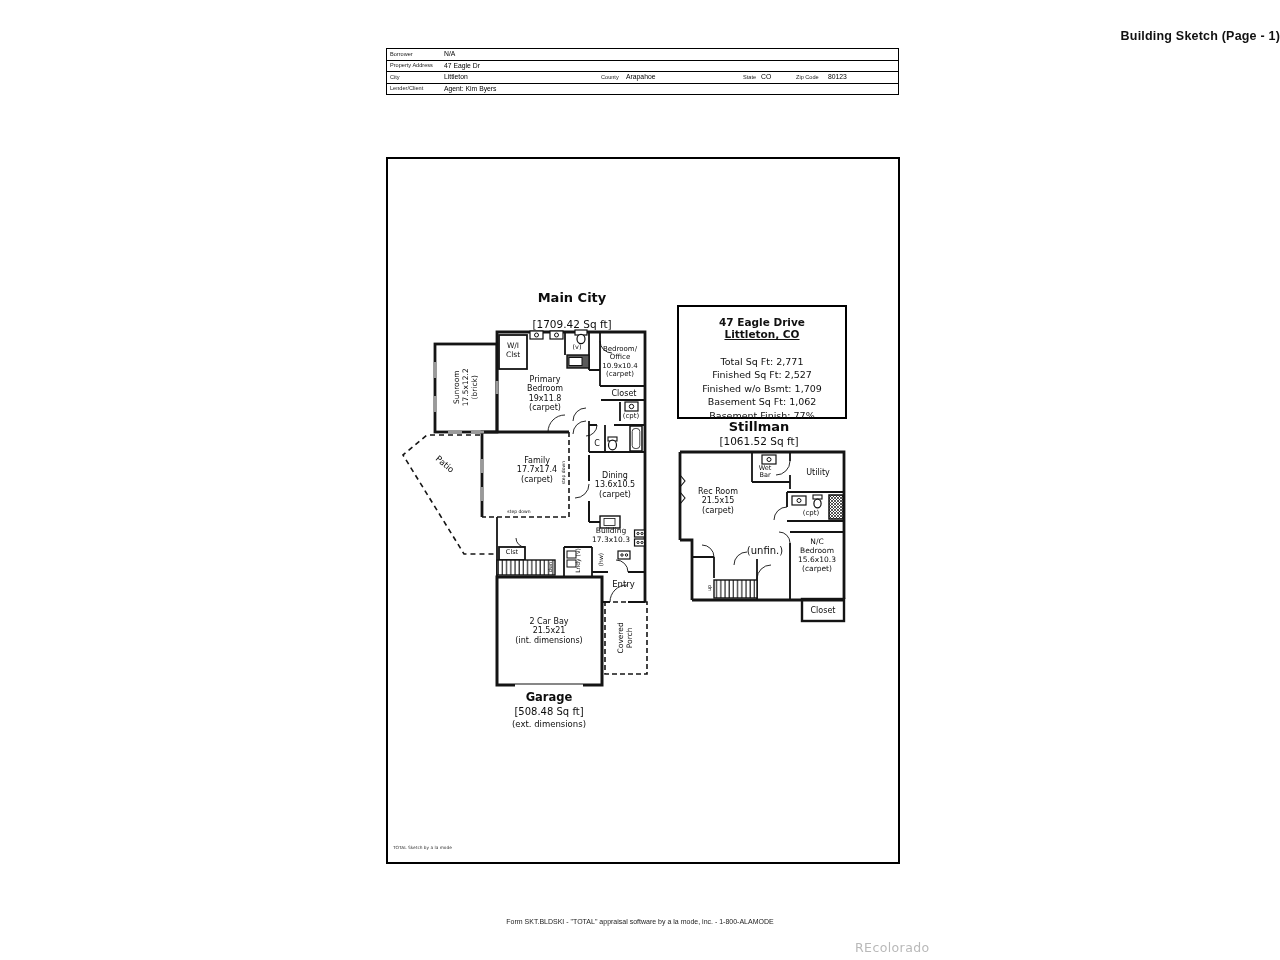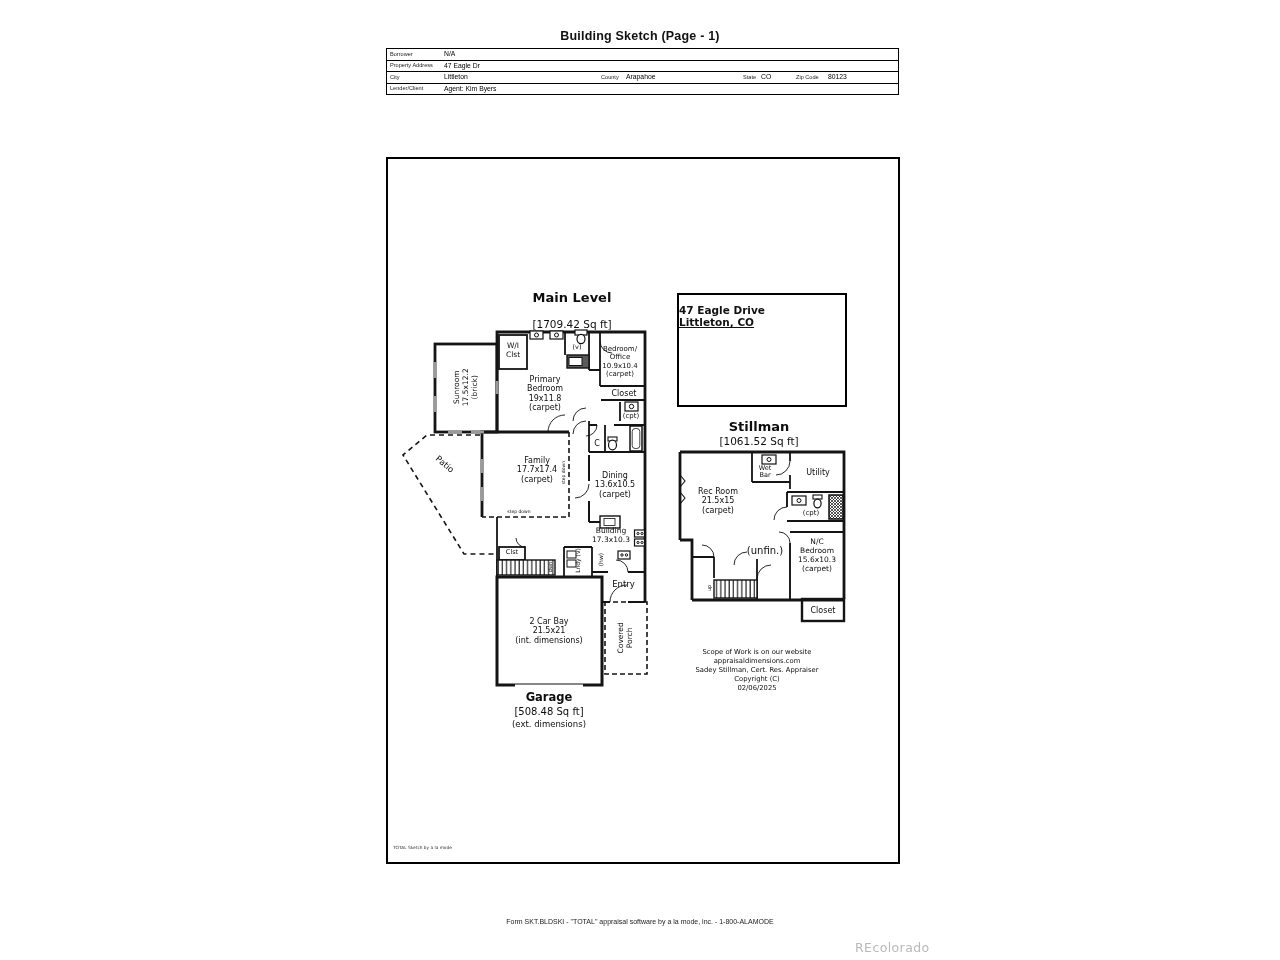--- a/index.html
+++ b/index.html
@@ -1,34 +1,34 @@
 <!DOCTYPE html>
 <html><head>
 <meta charset="utf-8">
 <style>
   html,body{margin:0;padding:0;background:#fff;}
   .page{position:relative;width:1280px;height:960px;background:#fff;overflow:hidden;
         font-family:"Liberation Sans",sans-serif;color:#111;}
-  .doc-title{position:absolute;left:0;top:29px;width:1280px;text-align:center;
+  .doc-title{position:absolute;left:0;top:29px;width:1280px;text-align:right;
         font-weight:bold;font-size:12.5px;letter-spacing:.2px;}
   
   .form-table{position:absolute;left:386px;top:48px;width:511px;border:1px solid #000;background:#fff;}
   .frow{position:relative;height:10.5px;border-bottom:1px solid #000;font-size:6px;}
   .frow:last-child{border-bottom:none;}
   .flabel{position:absolute;top:1.5px;color:#222;font-size:5.6px;}
   .fval{position:absolute;top:1px;font-size:6.8px;color:#000;}
   
   .sketch{position:absolute;left:386px;top:157px;width:510px;height:703px;border:2px solid #000;background:#fff;}
   .sketch svg{position:absolute;left:0;top:0;}
   .lb{position:absolute;text-align:center;white-space:pre-line;color:#0d0d0d;
       font-family:"DejaVu Sans",sans-serif;line-height:1.18;}
   .rot{transform:rotate(-90deg);}
   .bold{font-weight:bold;}
-  .summary{position:absolute;left:289px;top:134px;width:166px;height:110px;border:2px solid #000;
-      text-align:left;font-family:"DejaVu Sans",sans-serif;}
+  .summary{position:absolute;left:289px;top:146px;width:166px;height:110px;border:2px solid #000;
+      text-align:center;font-family:"DejaVu Sans",sans-serif;}
   .summary .s-title{font-weight:bold;font-size:10.5px;margin-top:9px;}
   .summary .s-addr{font-weight:bold;font-size:10.5px;text-decoration:underline;margin-bottom:15px;}
   .summary .s-stats{font-size:9.5px;line-height:1.42;white-space:pre-line;}
   .footer{position:absolute;left:0;top:918px;width:1280px;text-align:center;font-size:7px;color:#222;}
   .watermark{position:absolute;left:855px;top:940px;font-size:12.5px;color:#b9b9b9;
       font-family:"DejaVu Sans",sans-serif;letter-spacing:.4px;}
   .credit{position:absolute;left:5px;top:686px;font-size:4.3px;color:#333;font-family:"DejaVu Sans",sans-serif;}
 </style>
 </head>
 <body>
@@ -214,21 +214,21 @@
       <g stroke="#111" stroke-width="0.9" fill="none">
         <path d="M402,302 A14,14 0 0 1 388,316"></path>
         <path d="M399,348 A13,13 0 0 0 386,361"></path>
         <path d="M402,384 A11,11 0 0 0 391,373"></path>
         <path d="M326,398 A12,12 0 0 0 314,386"></path>
         <path d="M346,406 A13,13 0 0 1 359,393"></path>
         <path d="M369,420 A14,14 0 0 1 383,406"></path>
       </g>
     </svg>
 
-    <div class="lb bold" style="left:104px;top:131px;width:160px;font-size:13px">Main Level</div>
+    <div class="lb bold" style="left:104px;top:131px;width:160px;font-size:13px">Main City</div>
     <div class="lb" style="left:104px;top:159px;width:160px;font-size:10.5px">[1709.42 Sq ft]</div>
 
     <div class="lb rot" style="left:33px;top:215px;width:90px;font-size:7.5px">Sunroom
 17.5x12.2
 (brick)</div>
     <div class="lb" style="left:111px;top:183px;width:28px;font-size:7.5px">W/I
 Clst</div>
     <div class="lb" style="left:179px;top:185px;width:20px;font-size:6.5px">(v)</div>
     <div class="lb" style="left:205px;top:186px;width:54px;font-size:7px">Bedroom/
 Office
@@ -263,44 +263,44 @@
     <div class="lb rot" style="left:203px;top:470px;width:70px;font-size:7.5px">Covered
 Porch</div>
 
     <div class="lb bold" style="left:111px;top:532px;width:100px;font-size:11.5px">Garage</div>
     <div class="lb" style="left:111px;top:547px;width:100px;font-size:10px">[508.48 Sq ft]</div>
     <div class="lb" style="left:111px;top:560px;width:100px;font-size:8.5px">(ext. dimensions)</div>
 
     <div class="summary">
       <div class="s-title">47 Eagle Drive</div>
       <div class="s-addr">Littleton, CO</div>
+      <div class="s-stats">Total Sq Ft: 2,771
+Finished Sq Ft: 2,527
+Finished w/o Bsmt: 1,709
+Basement Sq Ft: 1,062
+Basement Finish: 77%</div>
     </div>
 
     <div class="lb bold" style="left:291px;top:260px;width:160px;font-size:13px">Stillman</div>
     <div class="lb" style="left:291px;top:276px;width:160px;font-size:10.5px">[1061.52 Sq ft]</div>
     <div class="lb" style="left:363px;top:306px;width:28px;font-size:6.5px;line-height:1.05">Wet
 Bar</div>
     <div class="lb" style="left:404px;top:309px;width:52px;font-size:8px">Utility</div>
     <div class="lb" style="left:290px;top:328px;width:80px;font-size:8px">Rec Room
 21.5x15
 (carpet)</div>
     <div class="lb" style="left:406px;top:350px;width:34px;font-size:7px">(cpt)</div>
     <div class="lb" style="left:402px;top:379px;width:54px;font-size:7.5px">N/C
 Bedroom
 15.6x10.3
 (carpet)</div>
     <div class="lb" style="left:352px;top:386px;width:50px;font-size:10px">(unfin.)</div>
     <div class="lb rot" style="left:310px;top:426px;width:24px;font-size:5px">up</div>
     <div class="lb" style="left:414px;top:447px;width:42px;font-size:8px">Closet</div>
 
-    <div class="lb" style="left:289px;top:489px;width:160px;font-size:6.8px;line-height:1.34">Scope of Work is on our website
-appraisaldimensions.com
-Sadey Stillman, Cert. Res. Appraiser
-Copyright (C)
-02/06/2025</div>
 
     <div class="credit">TOTAL Sketch by a la mode</div>
   </div>
 
   <div class="footer">Form SKT.BLDSKI - "TOTAL" appraisal software by a la mode, inc. - 1-800-ALAMODE</div>
   <div class="watermark">REcolorado</div>
 
 </div>
 
 </body></html>

